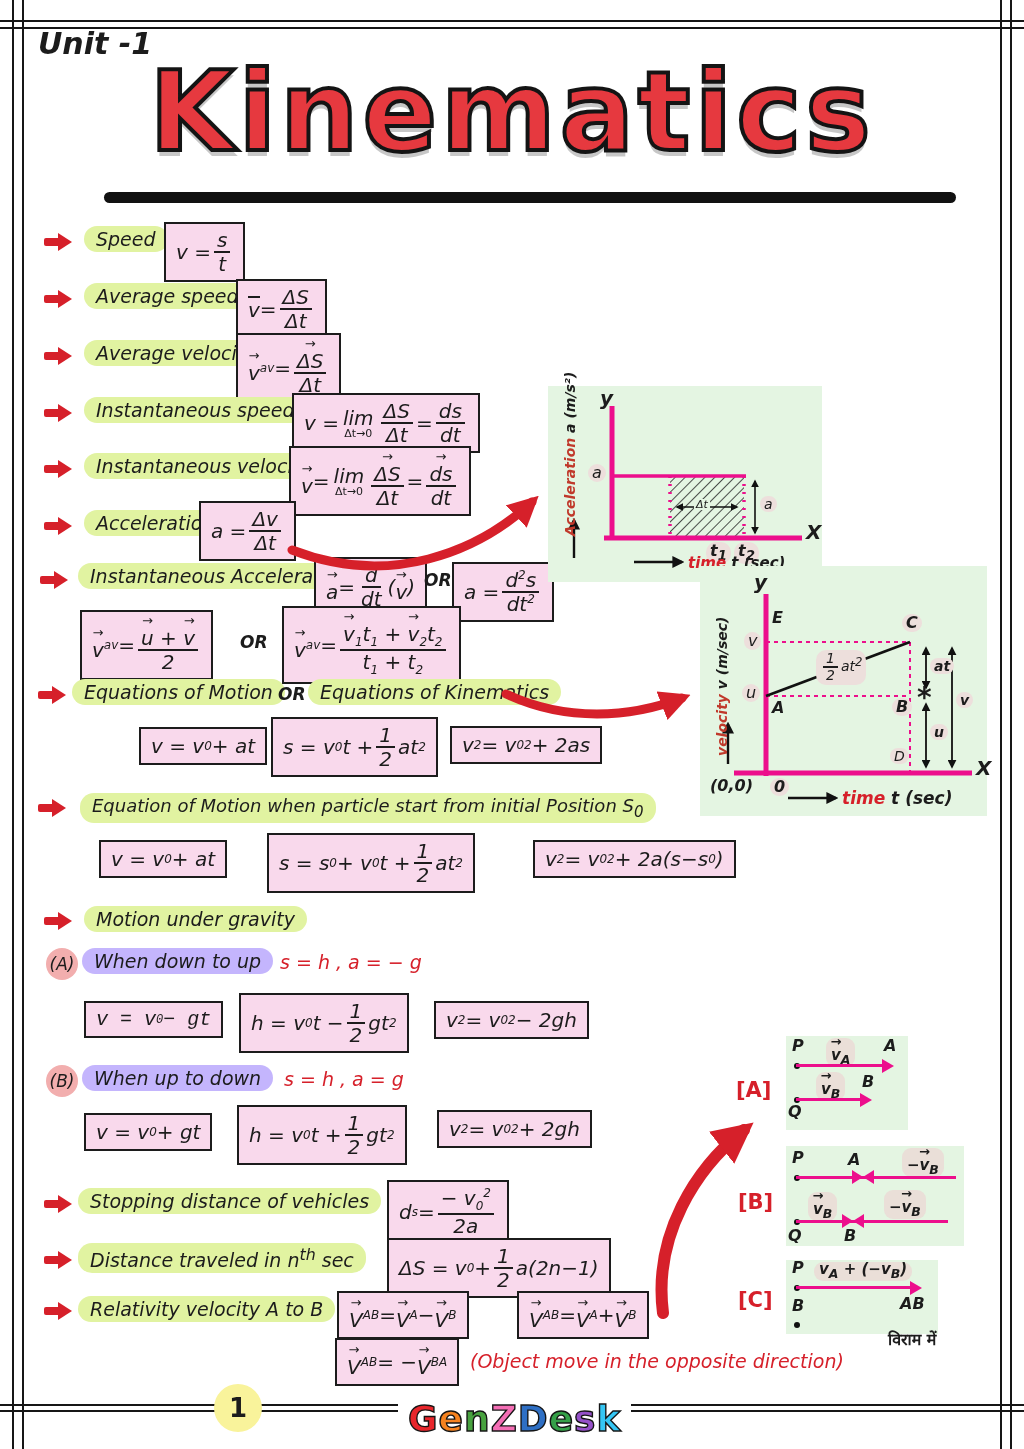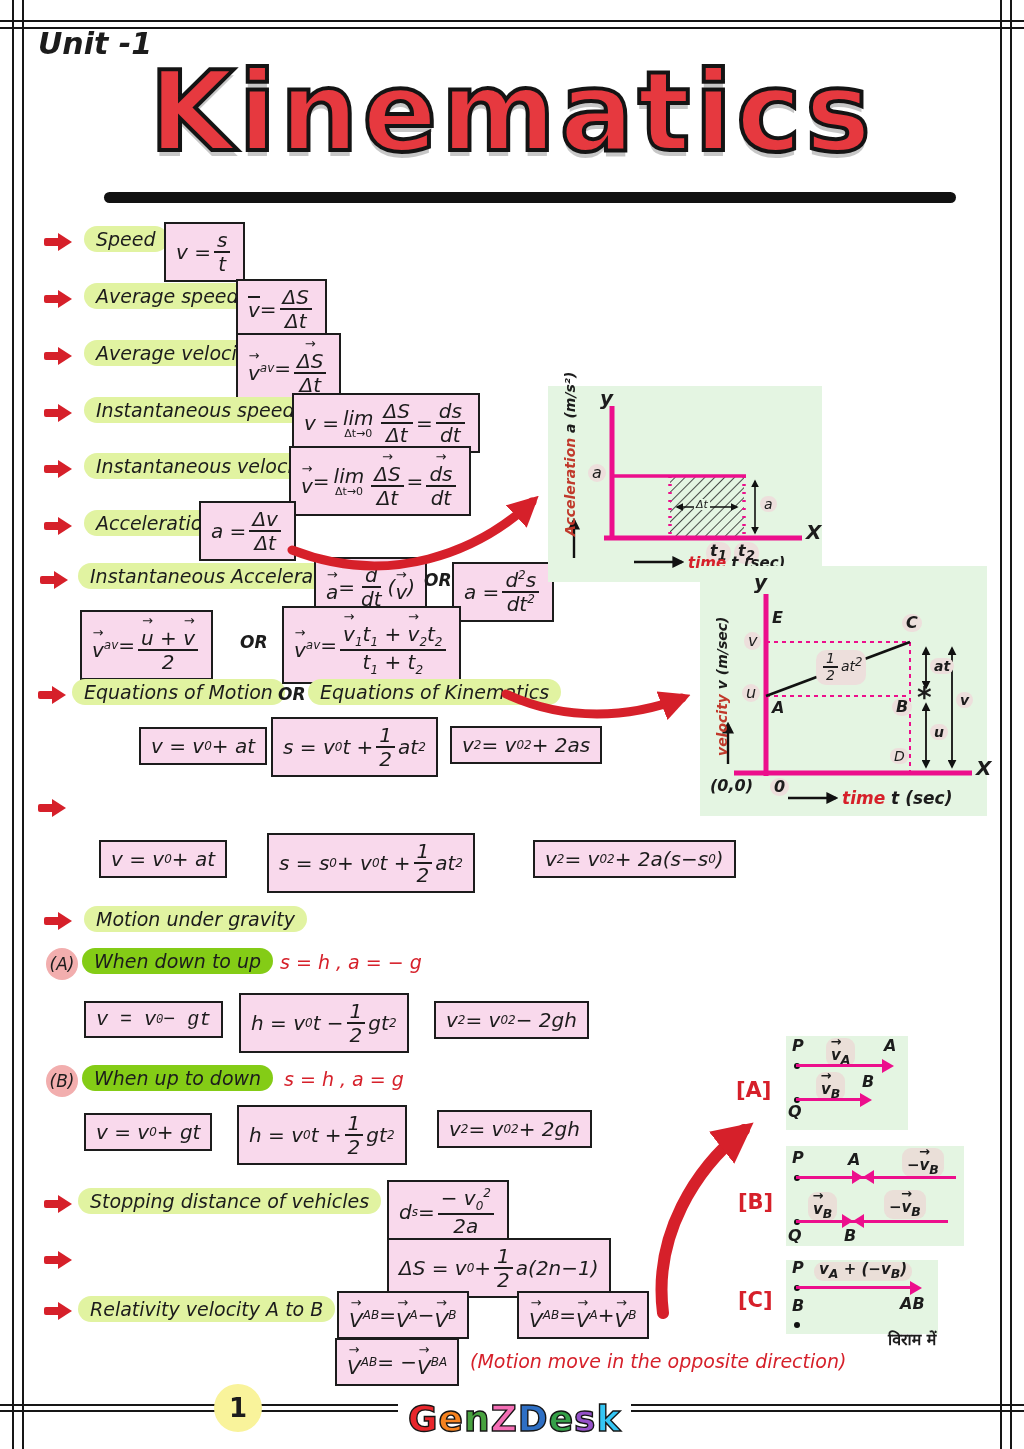--- a/index.html
+++ b/index.html
@@ -16,21 +16,21 @@
          text-shadow:0 6px 0 rgba(0,0,0,0.22);line-height:1.1;}
   .title-underline{left:104px;top:192px;width:852px;height:11px;background:#111;border-radius:6px;}
   
   .bullet{position:absolute;width:30px;height:18px;}
   .bullet::before{content:"";position:absolute;left:0;top:5px;width:16px;height:8px;background:#d6202a;border-radius:2px;}
   .bullet::after{content:"";position:absolute;left:14px;top:0;width:0;height:0;
                  border-top:9px solid transparent;border-bottom:9px solid transparent;border-left:14px solid #d6202a;}
   
   .pill{position:absolute;background:#e1f3a1;border-radius:14px;padding:2px 12px;
         font-size:19px;font-style:italic;white-space:nowrap;}
-  .pill-blue{background:#84cc16;}
+  .pill-blue{background:#c4b5fd;}
   .tagcircle{position:absolute;background:#f2aeae;border-radius:50%;width:32px;height:32px;
              display:flex;align-items:center;justify-content:center;font-size:17px;font-style:italic;}
   .cond{position:absolute;color:#d6202a;font-size:19px;font-style:italic;white-space:nowrap;}
   .orr{position:absolute;font-size:17px;font-style:italic;font-weight:bold;}
   .rednote{position:absolute;color:#d6202a;font-size:19px;font-style:italic;white-space:nowrap;}
   
   .fbox{position:absolute;background:#f9d9ec;border:2.5px solid #1c1c1c;padding:5px 10px;
         font-size:20px;font-style:italic;display:flex;align-items:center;white-space:nowrap;}
   .fbox sub,.fbox sup, .flab sub,.flab sup{font-size:12px;font-style:italic;}
   .fr{display:inline-flex;flex-direction:column;align-items:center;vertical-align:middle;
@@ -167,20 +167,21 @@
   <div class="pill" style="left:72px;top:679px;">Equations of Motion</div>
   <div class="orr" style="left:278px;top:684px;">OR</div>
   <div class="pill" style="left:308px;top:679px;">Equations of Kinematics</div>
   <div class="fbox" style="left:103px;top:727px;margin-left:36px;">v = v<sub>0</sub> + at</div>
   <div class="fbox" style="left:271px;top:717px;">s = v<sub>0</sub>t + <span class="fr">
         <span class="nu">1</span>
         <span class="de">2</span>
       </span>at<sup>2</sup></div>
   <div class="fbox" style="left:450px;top:726px;">v<sup>2</sup> = v<sub>0</sub><sup>2</sup> + 2as</div>
 
+  <div class="pill" style="left:80px;top:793px;font-size:18px;">Equation of Motion when particle start from initial Position S<sub>0</sub></div>
   <div class="fbox" style="left:99px;top:840px;">v = v<sub>0</sub> + at</div>
   <div class="fbox" style="left:267px;top:833px;">s = s<sub>0</sub> + v<sub>0</sub>t + <span class="fr">
         <span class="nu">1</span>
         <span class="de">2</span>
       </span>at<sup>2</sup></div>
   <div class="fbox" style="left:533px;top:840px;">v<sup>2</sup> = v<sub>0</sub><sup>2</sup> + 2a(s−s<sub>0</sub>)</div>
 
   <div class="pill" style="left:84px;top:906px;">Motion under gravity</div>
 
   <div class="tagcircle" style="left:46px;top:948px;">(A)</div>
@@ -202,30 +203,31 @@
         <span class="de">2</span>
       </span>gt<sup>2</sup></div>
   <div class="fbox" style="left:437px;top:1110px;">v<sup>2</sup> = v<sub>0</sub><sup>2</sup> + 2gh</div>
 
   <div class="pill" style="left:78px;top:1188px;">Stopping distance of vehicles</div>
   <div class="fbox" style="left:387px;top:1180px;">d<sub>s</sub> = <span class="fr">
         <span class="nu">− v<sub>0</sub><sup>2</sup></span>
         <span class="de">2a</span>
       </span></div>
 
+  <div class="pill" style="left:78px;top:1243px;">Distance traveled in n<sup>th</sup> sec</div>
   <div class="fbox" style="left:387px;top:1238px;">ΔS = v<sub>0</sub> + <span class="fr">
         <span class="nu">1</span>
         <span class="de">2</span>
       </span>a(2n−1)</div>
 
   <div class="pill" style="left:78px;top:1296px;">Relativity velocity A to B</div>
   <div class="fbox" style="left:337px;top:1291px;"><span class="vc"><i class="va">→</i>V</span><sub>AB</sub> = <span class="vc"><i class="va">→</i>V</span><sub>A</sub> − <span class="vc"><i class="va">→</i>V</span><sub>B</sub></div>
   <div class="fbox" style="left:517px;top:1291px;"><span class="vc"><i class="va">→</i>V</span><sub>AB</sub> = <span class="vc"><i class="va">→</i>V</span><sub>A</sub> + <span class="vc"><i class="va">→</i>V</span><sub>B</sub></div>
   <div class="fbox" style="left:335px;top:1338px;"><span class="vc"><i class="va">→</i>V</span><sub>AB</sub> = − <span class="vc"><i class="va">→</i>V</span><sub>BA</sub></div>
-  <div class="rednote" style="left:470px;top:1350px;">(Motion move in the opposite direction)</div>
+  <div class="rednote" style="left:470px;top:1350px;">(Object move in the opposite direction)</div>
 
   <div class="gpanel" style="left:548px;top:386px;width:274px;height:196px;">
     <svg width="274" height="196" viewBox="0 0 274 196">
       <defs>
         <pattern id="ht1" width="7" height="7" patternTransform="rotate(45)" patternUnits="userSpaceOnUse">
           <line x1="0" y1="0" x2="0" y2="7" stroke="#222" stroke-width="1.6"></line>
         </pattern>
         <marker id="bh1" viewBox="0 0 10 10" refX="8" refY="5" markerWidth="5" markerHeight="5" orient="auto-start-reverse">
           <path d="M0,0 L10,5 L0,10 z" fill="#111"></path>
         </marker>

